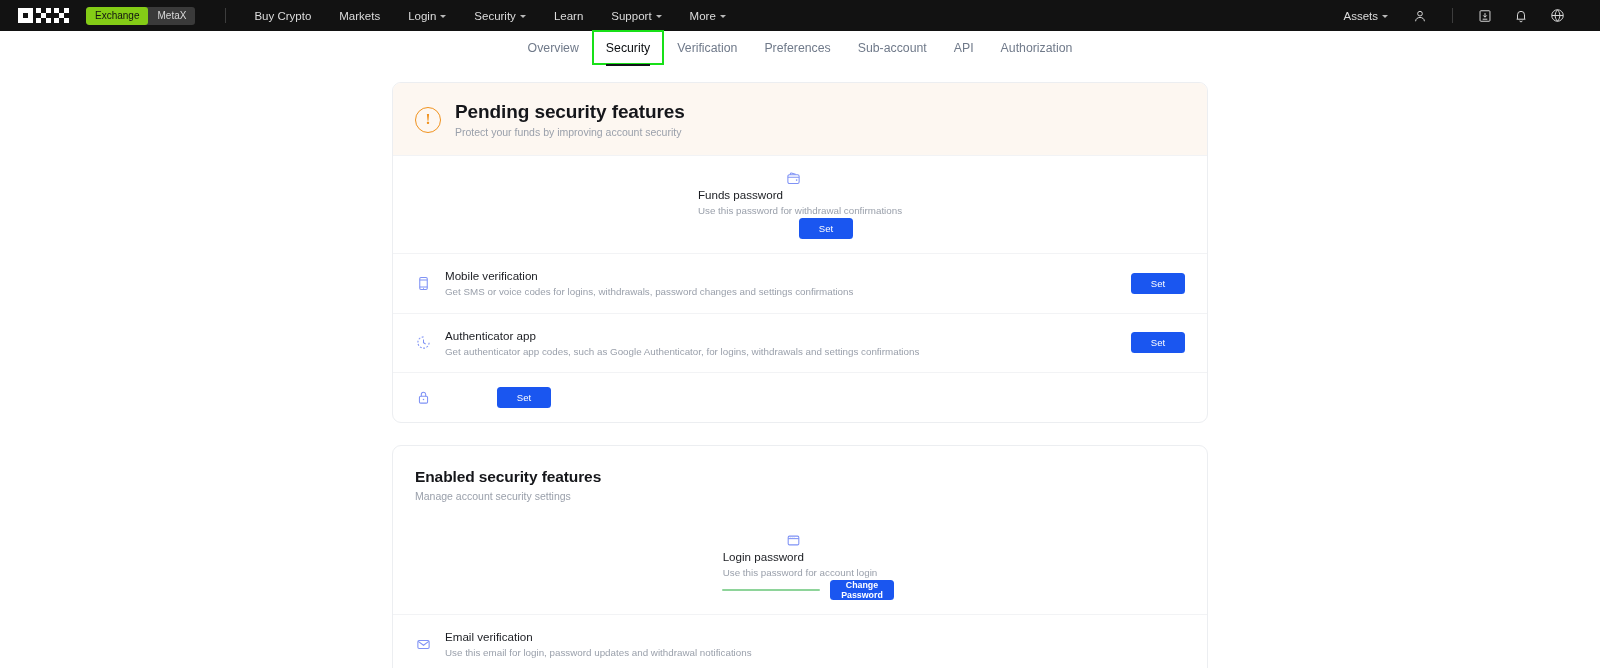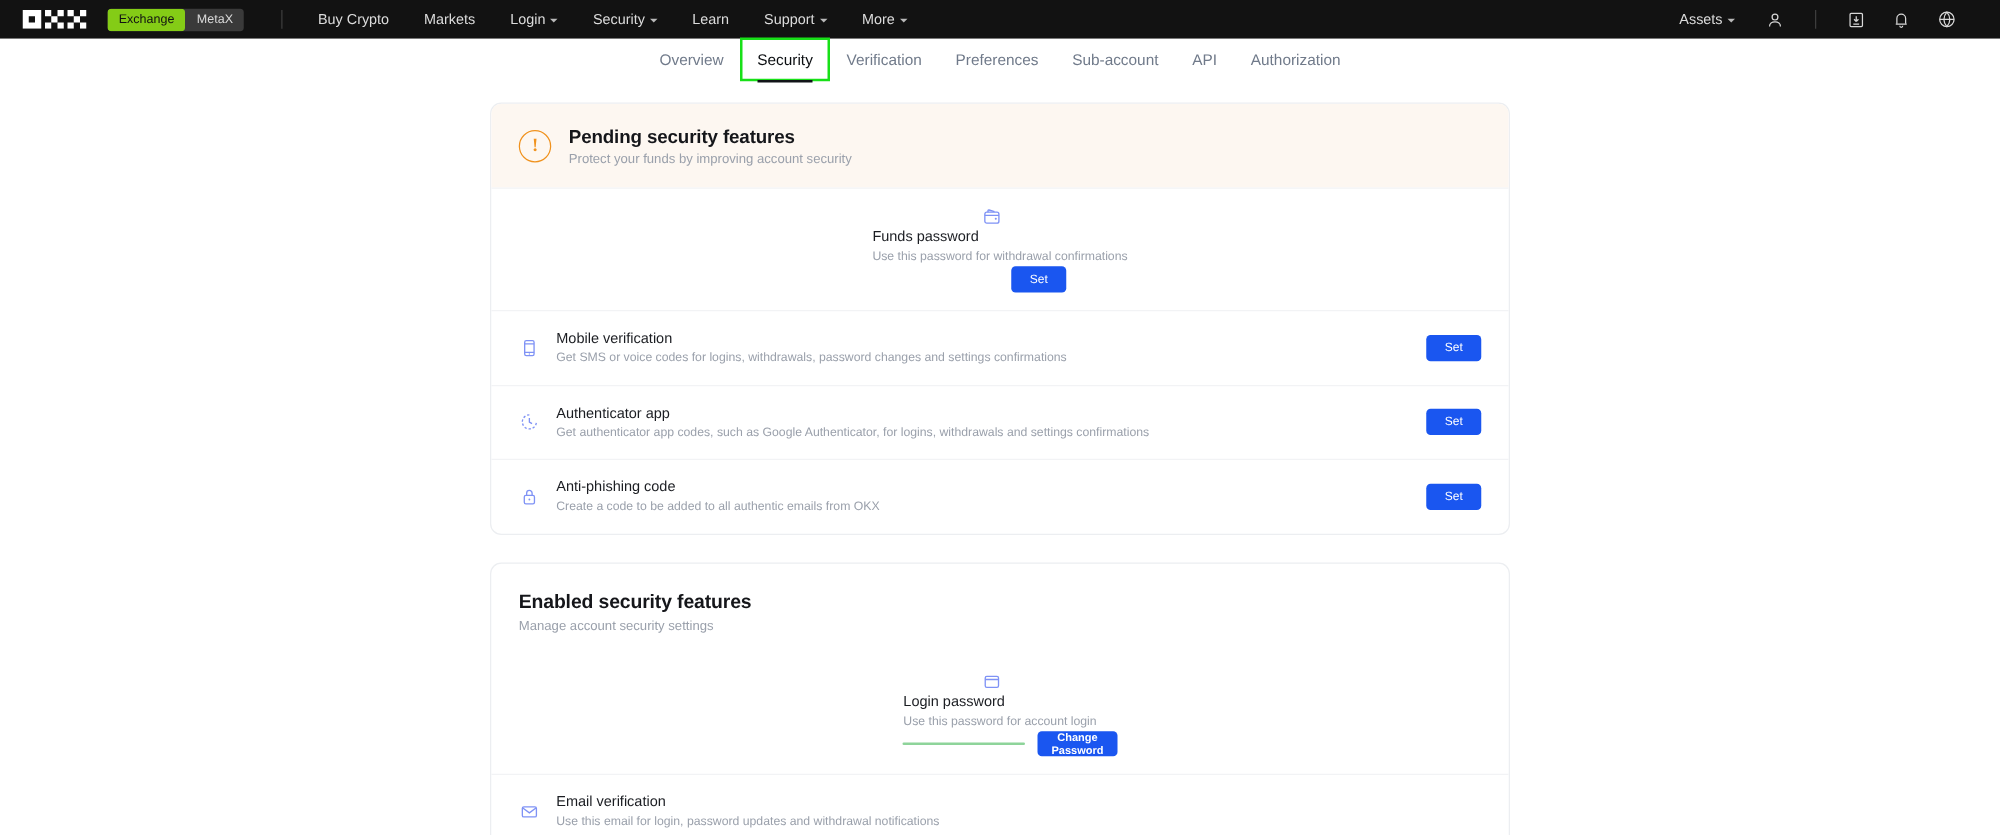--- a/index.html
+++ b/index.html
@@ -175,21 +175,21 @@
     align-items: center;
     justify-content: center;
     color: #f0921e;
     font-size: 15px;
     font-weight: bold;
     line-height: 1;
     flex: 0 0 auto;
     font-family: "Liberation Serif", serif;
   }
   .banner-title {
-    font-size: 15px;
+    font-size: 19px;
     font-weight: bold;
     color: #15161a;
     letter-spacing: -0.1px;
   }
   .banner-sub {
     font-size: 10.5px;
     color: #9aa0ab;
     margin-top: 3px;
   }
 
@@ -241,21 +241,21 @@
     min-width: 90px;
   }
   .btn-primary {
     background: #1a56f0;
     color: #fff;
     border: none;
     border-radius: 3.5px;
     font-size: 9.6px;
     font-family: "Liberation Sans", sans-serif;
     padding: 5px 0;
-    width: 44px;
+    width: 54px;
     text-align: center;
     cursor: pointer;
     font-weight: normal;
   }
   .btn-wide {
     width: 64px;
     padding: 0 4px;
     font-size: 8.8px;
     font-weight: bold;
   }
@@ -457,24 +457,20 @@
 
 
       <div class="row">
         <span class="row-icon">
           <svg width="15" height="15" viewBox="0 0 24 24" fill="none" stroke="currentColor" stroke-width="1.7">
             <rect x="5.5" y="10" width="13" height="11" rx="2"></rect>
             <path d="M8.5 10V7.2a3.5 3.5 0 0 1 7 0V10"></path>
             <circle cx="12" cy="15.3" r="1.2" fill="currentColor" stroke="none"></circle>
           </svg>
         </span>
-        <div class="row-text">
-          <div class="row-title">Anti-phishing code</div>
-          <div class="row-sub">Create a code to be added to all authentic emails from OKX</div>
-        </div>
         <div class="row-action">
           <button class="btn-primary">Set</button>
         </div>
       </div>
 
     </div>
   </div>
 
   <div class="card">
 

